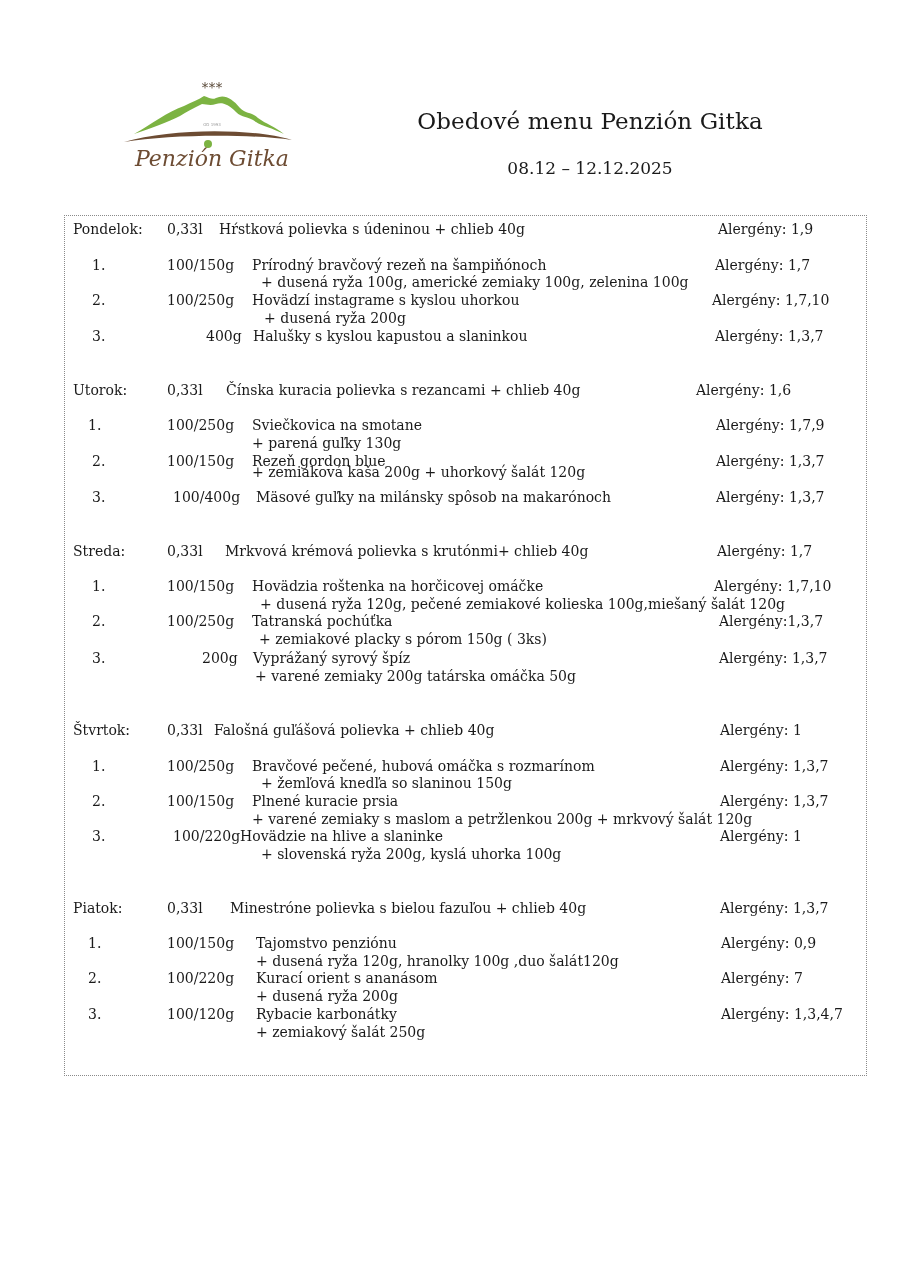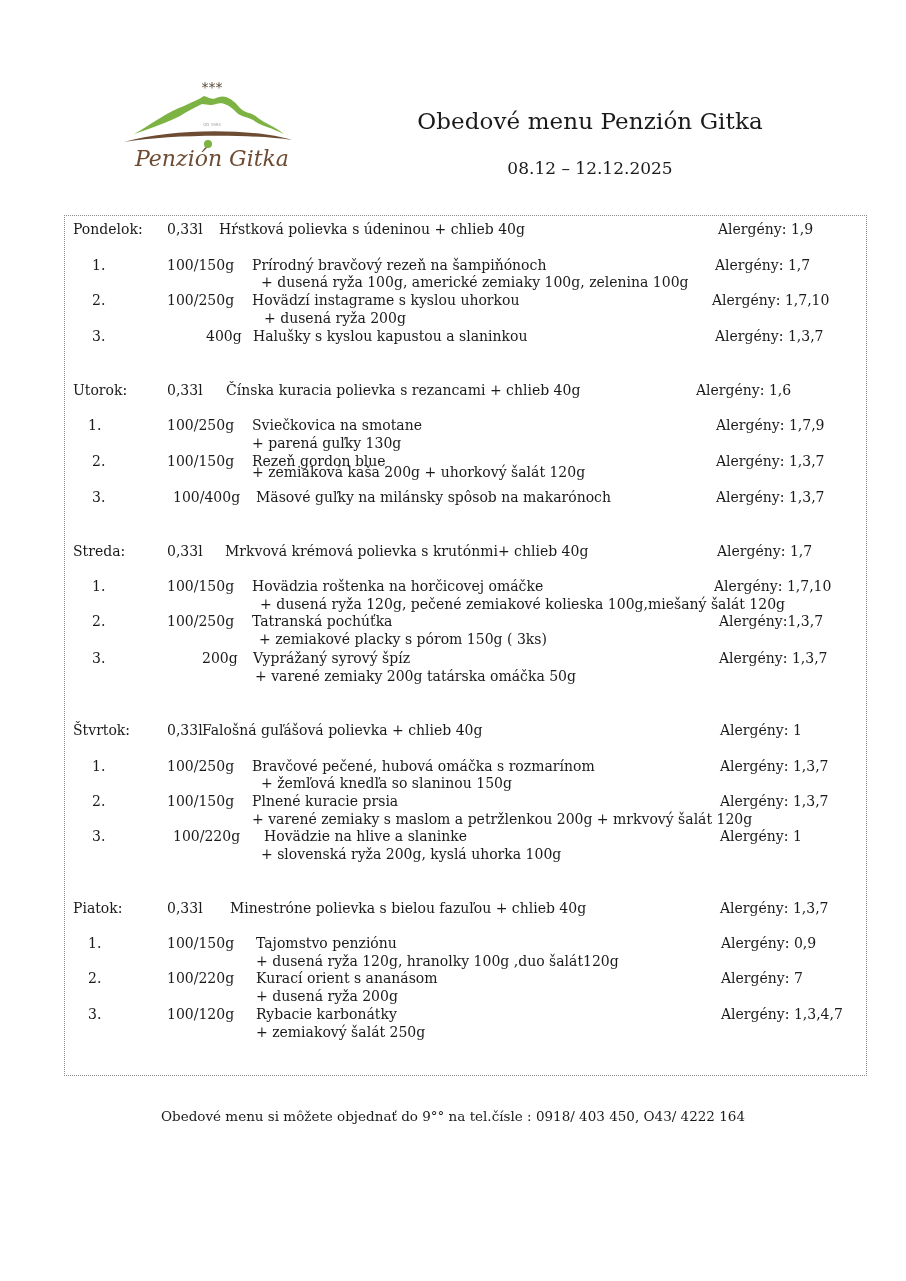--- a/index.html
+++ b/index.html
@@ -117,38 +117,38 @@
   <span class="line" style="left:92px;top:650px">3.</span>
   <span class="line" style="left:202px;top:650px">200g</span>
   <span class="line" style="left:253px;top:650px">Vyprážaný syrový špíz</span>
   <span class="line" style="left:719px;top:650px">Alergény: 1,3,7</span>
   <span class="line" style="left:255px;top:668px">+ varené zemiaky 200g tatárska omáčka 50g</span>
 </div>
 
 <div>
   <span class="line" style="left:73px;top:722px">Štvrtok:</span>
   <span class="line" style="left:167px;top:722px">0,33l</span>
-  <span class="line" style="left:202px;top:722px">Falošná guľášová  polievka + chlieb 40g</span>
+  <span class="line" style="left:214px;top:722px">Falošná guľášová  polievka + chlieb 40g</span>
   <span class="line" style="left:720px;top:722px">Alergény: 1</span>
 
   <span class="line" style="left:92px;top:758px">1.</span>
   <span class="line" style="left:167px;top:758px">100/250g</span>
   <span class="line" style="left:252px;top:758px">Bravčové pečené, hubová omáčka s rozmarínom</span>
   <span class="line" style="left:720px;top:758px">Alergény: 1,3,7</span>
   <span class="line" style="left:261px;top:775px">+ žemľová knedľa so slaninou 150g</span>
 
   <span class="line" style="left:92px;top:793px">2.</span>
   <span class="line" style="left:167px;top:793px">100/150g</span>
   <span class="line" style="left:252px;top:793px">Plnené kuracie prsia</span>
   <span class="line" style="left:720px;top:793px">Alergény: 1,3,7</span>
   <span class="line" style="left:252px;top:811px">+ varené zemiaky s maslom a petržlenkou 200g + mrkvový šalát 120g</span>
 
   <span class="line" style="left:92px;top:828px">3.</span>
   <span class="line" style="left:173px;top:828px">100/220g</span>
-  <span class="line" style="left:264px;top:828px">Hovädzie na hlive a slaninke</span>
+  <span class="line" style="left:240px;top:828px">Hovädzie na hlive a slaninke</span>
   <span class="line" style="left:720px;top:828px">Alergény: 1</span>
   <span class="line" style="left:261px;top:846px">+ slovenská ryža  200g, kyslá uhorka 100g</span>
 </div>
 
 <div>
   <span class="line" style="left:73px;top:900px">Piatok:</span>
   <span class="line" style="left:167px;top:900px">0,33l</span>
   <span class="line" style="left:230px;top:900px">Minestróne polievka s bielou fazuľou + chlieb 40g</span>
   <span class="line" style="left:720px;top:900px">Alergény: 1,3,7</span>
 
@@ -165,14 +165,13 @@
   <span class="line" style="left:256px;top:988px">+ dusená ryža 200g</span>
 
   <span class="line" style="left:88px;top:1006px">3.</span>
   <span class="line" style="left:167px;top:1006px">100/120g</span>
   <span class="line" style="left:256px;top:1006px">Rybacie karbonátky</span>
   <span class="line" style="left:721px;top:1006px">Alergény: 1,3,4,7</span>
   <span class="line" style="left:256px;top:1024px">+ zemiakový šalát 250g</span>
 </div>
 
 <div class="footer">
-  <div>Obedové menu si môžete objednať do 9°° na tel.čísle :   0918/ 403 450, O43/  4222 164</div>
 </div>
 
 </body></html>

